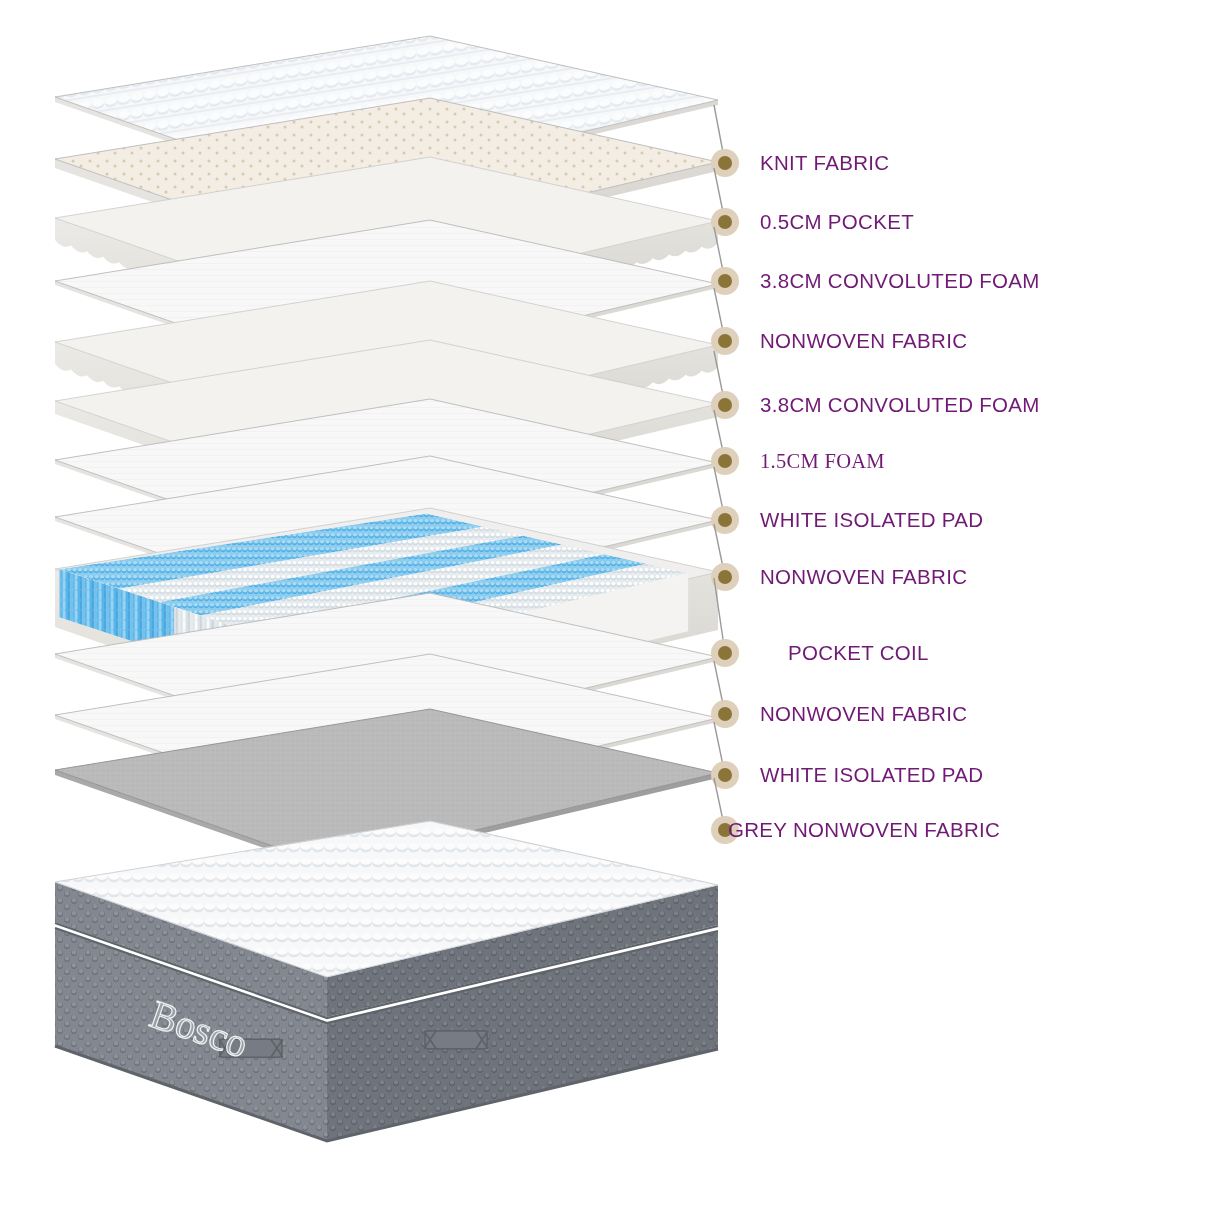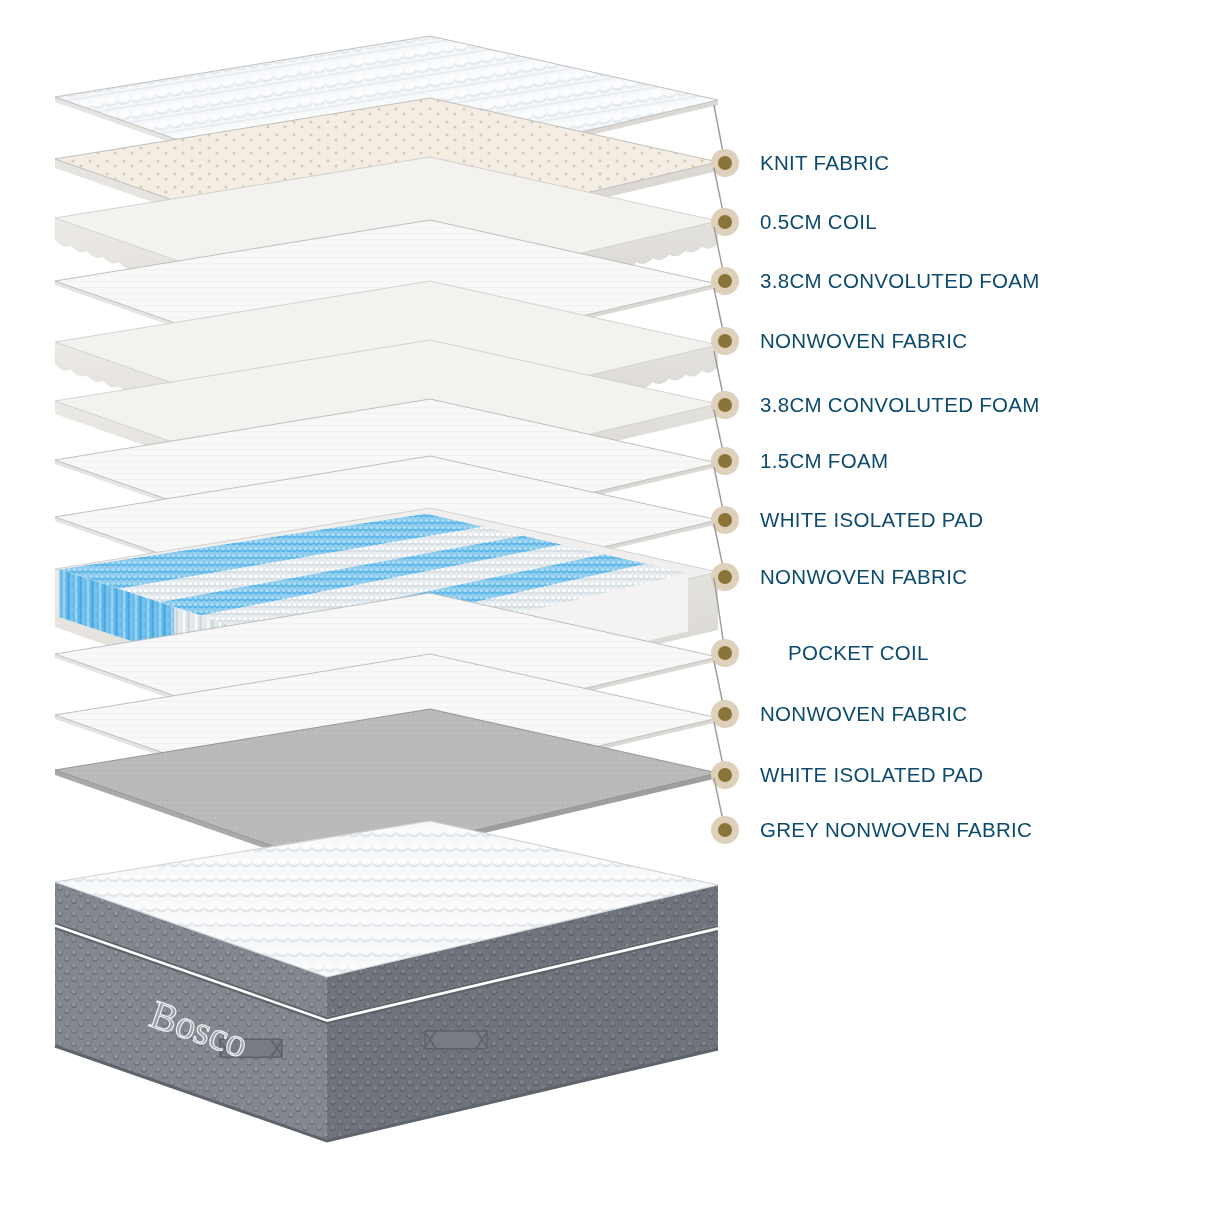--- a/index.html
+++ b/index.html
@@ -1,21 +1,21 @@
 <!DOCTYPE html>
 <html><head>
 <meta charset="utf-8">
 <style>
   html,body{margin:0;padding:0;background:#ffffff;}
   body{width:1214px;height:1214px;overflow:hidden;
        font-family:"Liberation Sans","DejaVu Sans",sans-serif;}
   #stage{position:relative;width:1214px;height:1214px;background:#fff;}
   svg.diagram{position:absolute;left:0;top:0;width:1214px;height:1214px;}
   .label-layer{position:absolute;left:0;top:0;width:1214px;height:1214px;}
-  .lbl{position:absolute;white-space:nowrap;color:#0c4a6e;
+  .lbl{position:absolute;white-space:nowrap;color:#701a75;
        font-size:20.5px;letter-spacing:.3px;font-weight:400;
        transform:translateY(-50%);}
 </style>
 </head>
 <body>
 
 <div id="stage">
 
 <svg class="diagram" viewBox="0 0 1214 1214">
   <defs>
@@ -263,26 +263,26 @@
         <g>
           <line x1="714" y1="778" x2="725" y2="830" stroke="#9a9a9a" stroke-width="1.4"></line>
           <circle cx="725" cy="830" r="14" fill="#ded0ba"></circle>
           <circle cx="725" cy="830" r="7" fill="#8a7438"></circle>
         </g>
       </g>
 </svg>
 
 <div class="label-layer" id="labels">
       <div class="lbl" style="left: 760px; top: 163px;">KNIT FABRIC</div>
-      <div class="lbl" style="left: 760px; top: 222px;">0.5CM COIL</div>
+      <div class="lbl" style="left: 760px; top: 222px;">0.5CM POCKET</div>
       <div class="lbl" style="left: 760px; top: 281px;">3.8CM CONVOLUTED FOAM</div>
       <div class="lbl" style="left: 760px; top: 341px;">NONWOVEN FABRIC</div>
       <div class="lbl" style="left: 760px; top: 405px;">3.8CM CONVOLUTED FOAM</div>
-      <div class="lbl" style="left: 760px; top: 461px;">1.5CM FOAM</div>
+      <div class="lbl" style="left: 760px; top: 461px; font-family: Liberation Serif, serif;">1.5CM FOAM</div>
       <div class="lbl" style="left: 760px; top: 520px;">WHITE ISOLATED PAD</div>
       <div class="lbl" style="left: 760px; top: 577px;">NONWOVEN FABRIC</div>
       <div class="lbl" style="left: 788px; top: 653px;">POCKET COIL</div>
       <div class="lbl" style="left: 760px; top: 714px;">NONWOVEN FABRIC</div>
       <div class="lbl" style="left: 760px; top: 775px;">WHITE ISOLATED PAD</div>
-      <div class="lbl" style="left: 760px; top: 830px;">GREY NONWOVEN FABRIC</div>
+      <div class="lbl" style="left: 728px; top: 830px;">GREY NONWOVEN FABRIC</div>
     </div>
 
 </div>
 
 </body></html>

